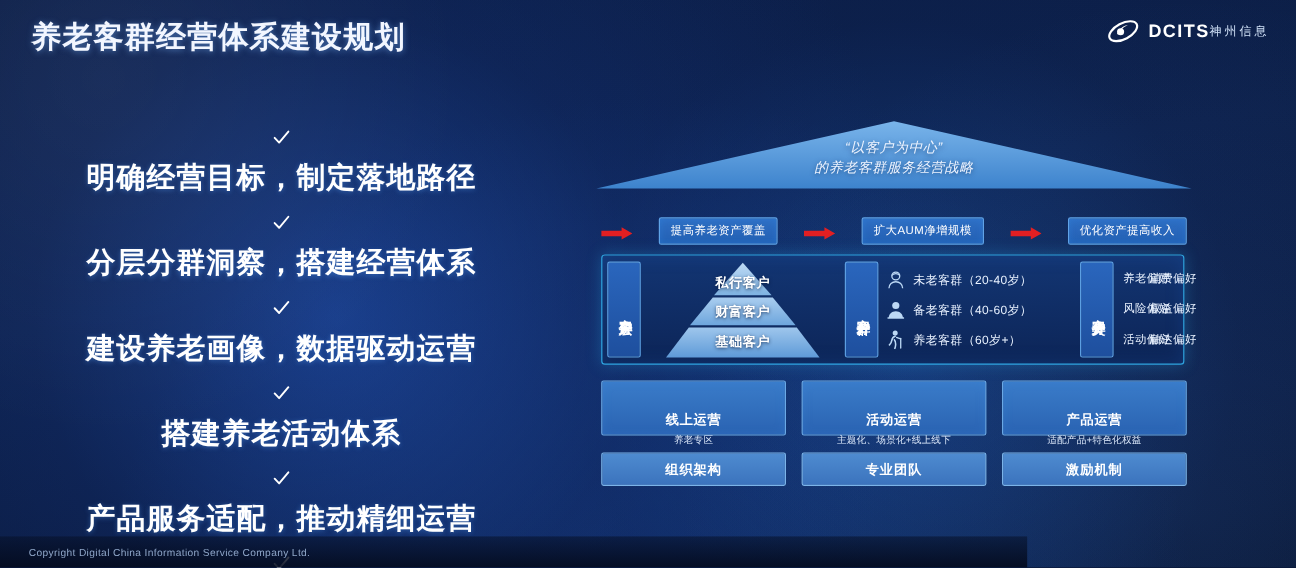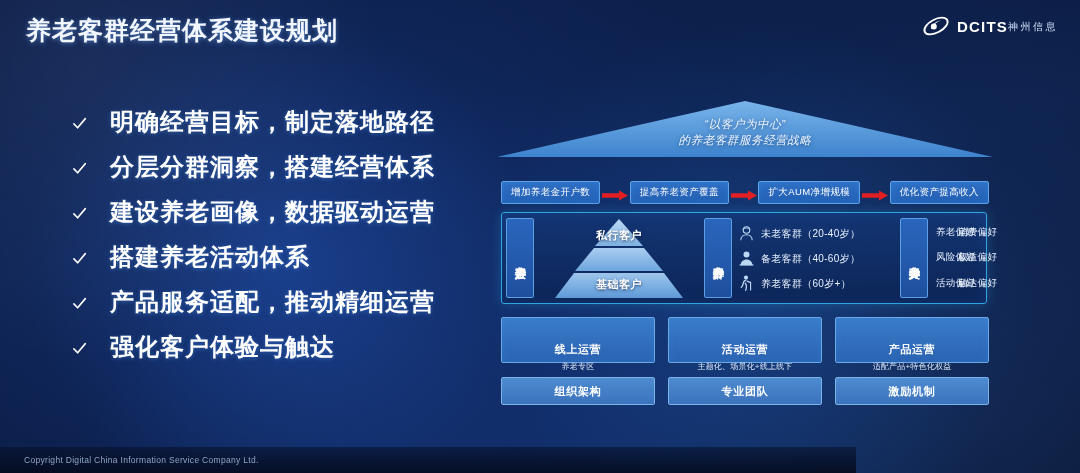--- a/index.html
+++ b/index.html
@@ -40,21 +40,21 @@
   .logo .mark{width:28px;height:28px;display:block;}
   .logo .words{display:flex;flex-direction:row;line-height:1;}
   .logo .en{font-size:15px;font-weight:bold;color:#ffffff;letter-spacing:1.2px;}
   .logo .cn{font-size:10px;color:#cfe0f6;letter-spacing:2.5px;margin-top:3px;}
 
   
   .bullets{
     position:absolute;left:72px;top:106px;
     display:flex;flex-direction:column;gap:13px;
   }
-  .bullet{display:flex;align-items:center;gap:23px;}
+  .bullet{display:flex;align-items:center;gap:11px;flex-direction:column;}
   .bullet .tick{
     width:15px;height:15px;flex:0 0 15px;position:relative;top:1px;
   }
   .bullet .txt{
     font-size:24px;font-weight:bold;color:#ffffff;
     letter-spacing:1px;white-space:nowrap;
     text-shadow:0 1px 4px rgba(80,150,240,.45);
   }
 
   
@@ -243,21 +243,20 @@
         </defs>
         <polygon points="250,6 498,62 2,62" fill="url(#rg)"></polygon>
       </svg>
     </div>
     <div class="rooftext">
       <div class="l1">“以客户为中心”</div>
       <div class="l2">的养老客群服务经营战略</div>
     </div>
 
     <div class="kpis">
-      <div class="kpi">增加养老金开户数</div>
       <span class="arrow">
         <svg width="26" height="11" viewBox="0 0 26 11">
             <path d="M0 3.2h17V0.4L26 5.5 17 10.6V7.8H0z" fill="#e21f22"></path>
           </svg>
       </span>
       <div class="kpi">提高养老资产覆盖</div>
       <span class="arrow">
         <svg width="26" height="11" viewBox="0 0 26 11">
             <path d="M0 3.2h17V0.4L26 5.5 17 10.6V7.8H0z" fill="#e21f22"></path>
           </svg>
@@ -291,20 +290,21 @@
             <linearGradient id="p3" x1="0" y1="0" x2="0" y2="1">
               <stop offset="0%" stop-color="#9ec6ec"></stop>
                 <stop offset="100%" stop-color="#5e9ad8"></stop>
             </linearGradient>
           </defs>
           <polygon points="85,2 109,29 61,29" fill="url(#p1)"></polygon>
           <polygon points="60,31 110,31 129,54 41,54" fill="url(#p2)"></polygon>
           <polygon points="40,56 130,56 149,81 21,81" fill="url(#p3)"></polygon>
         </svg>
         <div class="pyr-txt t1">私行客户</div>
+        <div class="pyr-txt t2">财富客户</div>
         <div class="pyr-txt t3">基础客户</div>
       </div>
 
       <div class="vlabel">
         <span>客户分群</span>
       </div>
 
       <div class="seg-group">
         <div class="grow">
           <span class="pic">

